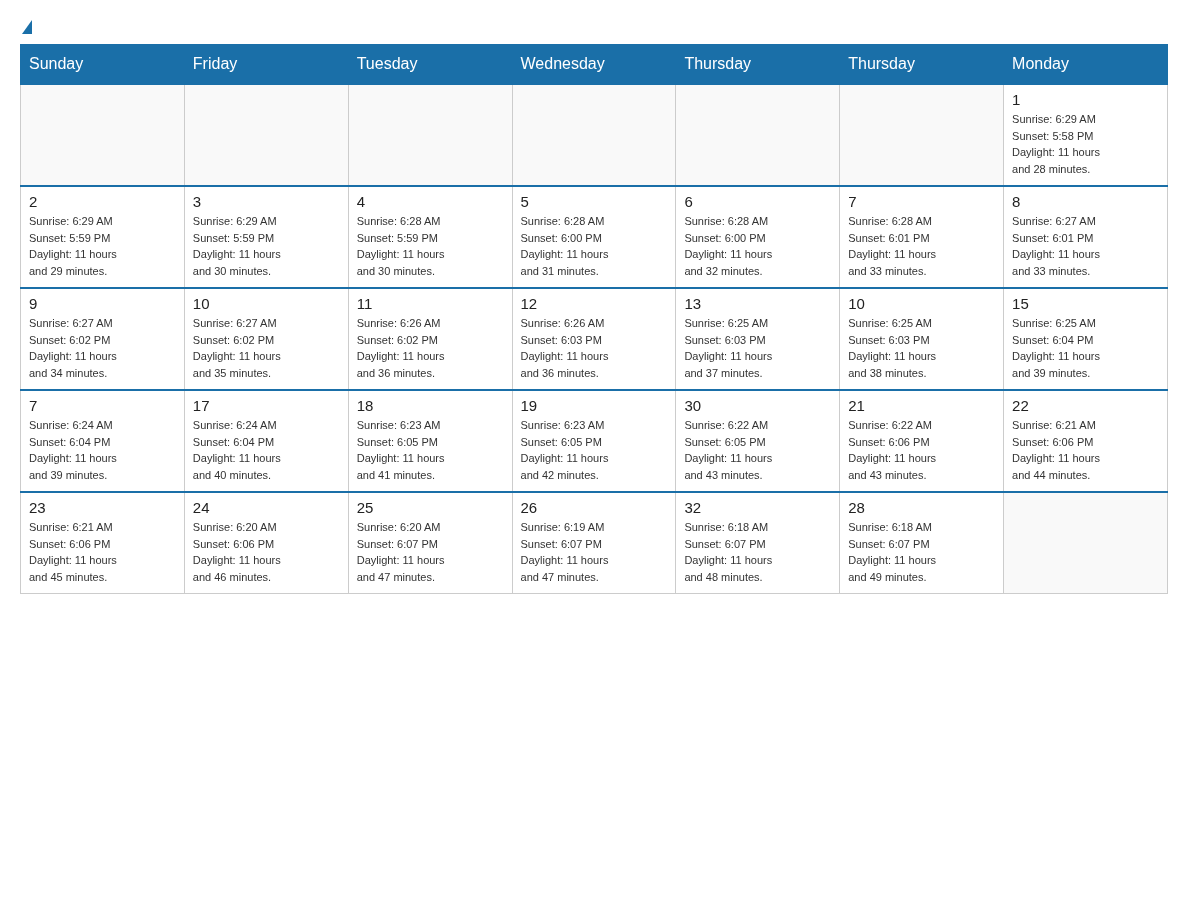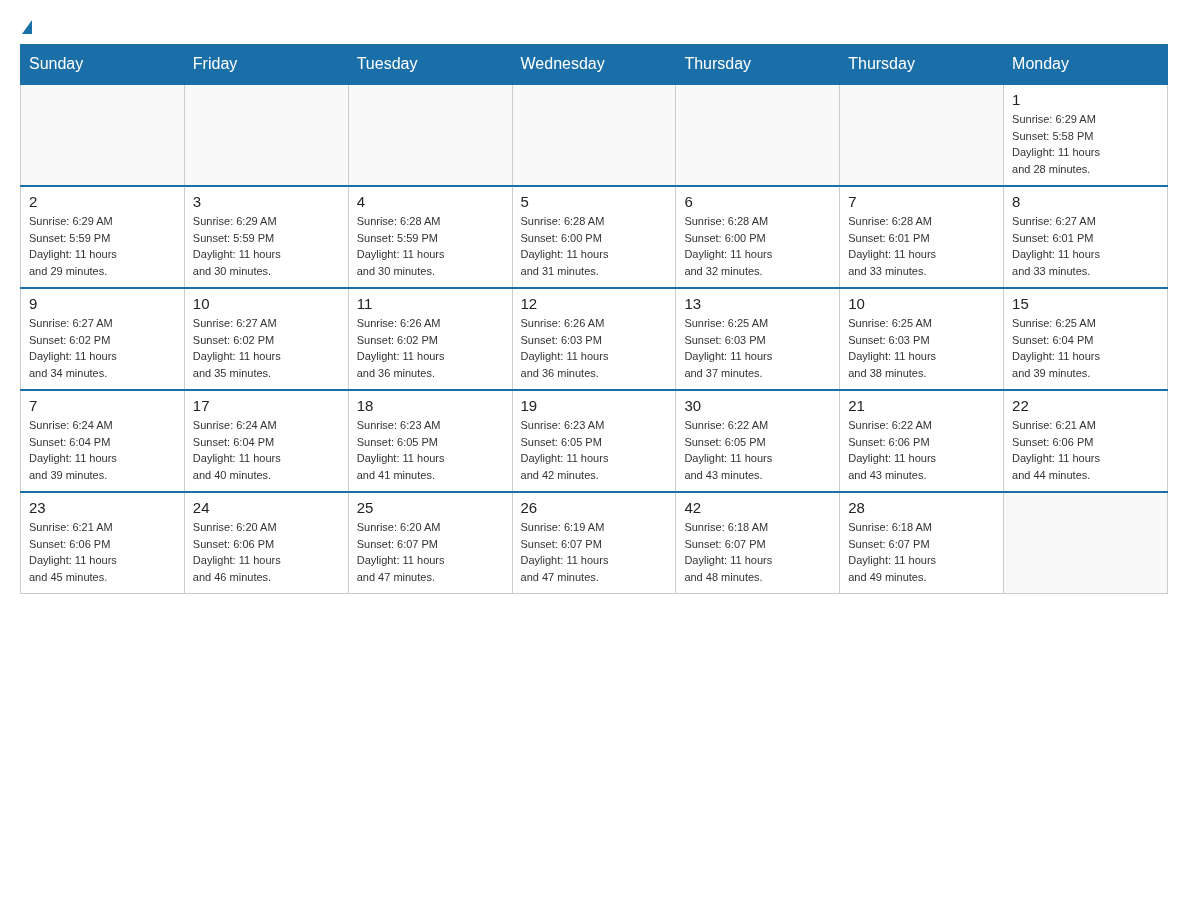--- a/index.html
+++ b/index.html
@@ -240,21 +240,21 @@
         </td>
         <td>
           <span class="day-number">25</span>
           <div class="day-info">Sunrise: 6:20 AM<br>Sunset: 6:07 PM<br>Daylight: 11 hours<br>and 47 minutes.</div>
         </td>
         <td>
           <span class="day-number">26</span>
           <div class="day-info">Sunrise: 6:19 AM<br>Sunset: 6:07 PM<br>Daylight: 11 hours<br>and 47 minutes.</div>
         </td>
         <td>
-          <span class="day-number">42</span>
+          <span class="day-number">32</span>
           <div class="day-info">Sunrise: 6:18 AM<br>Sunset: 6:07 PM<br>Daylight: 11 hours<br>and 48 minutes.</div>
         </td>
         <td>
           <span class="day-number">28</span>
           <div class="day-info">Sunrise: 6:18 AM<br>Sunset: 6:07 PM<br>Daylight: 11 hours<br>and 49 minutes.</div>
         </td>
         <td class="empty-cell"></td>
       </tr>
     </tbody>
 </table>

